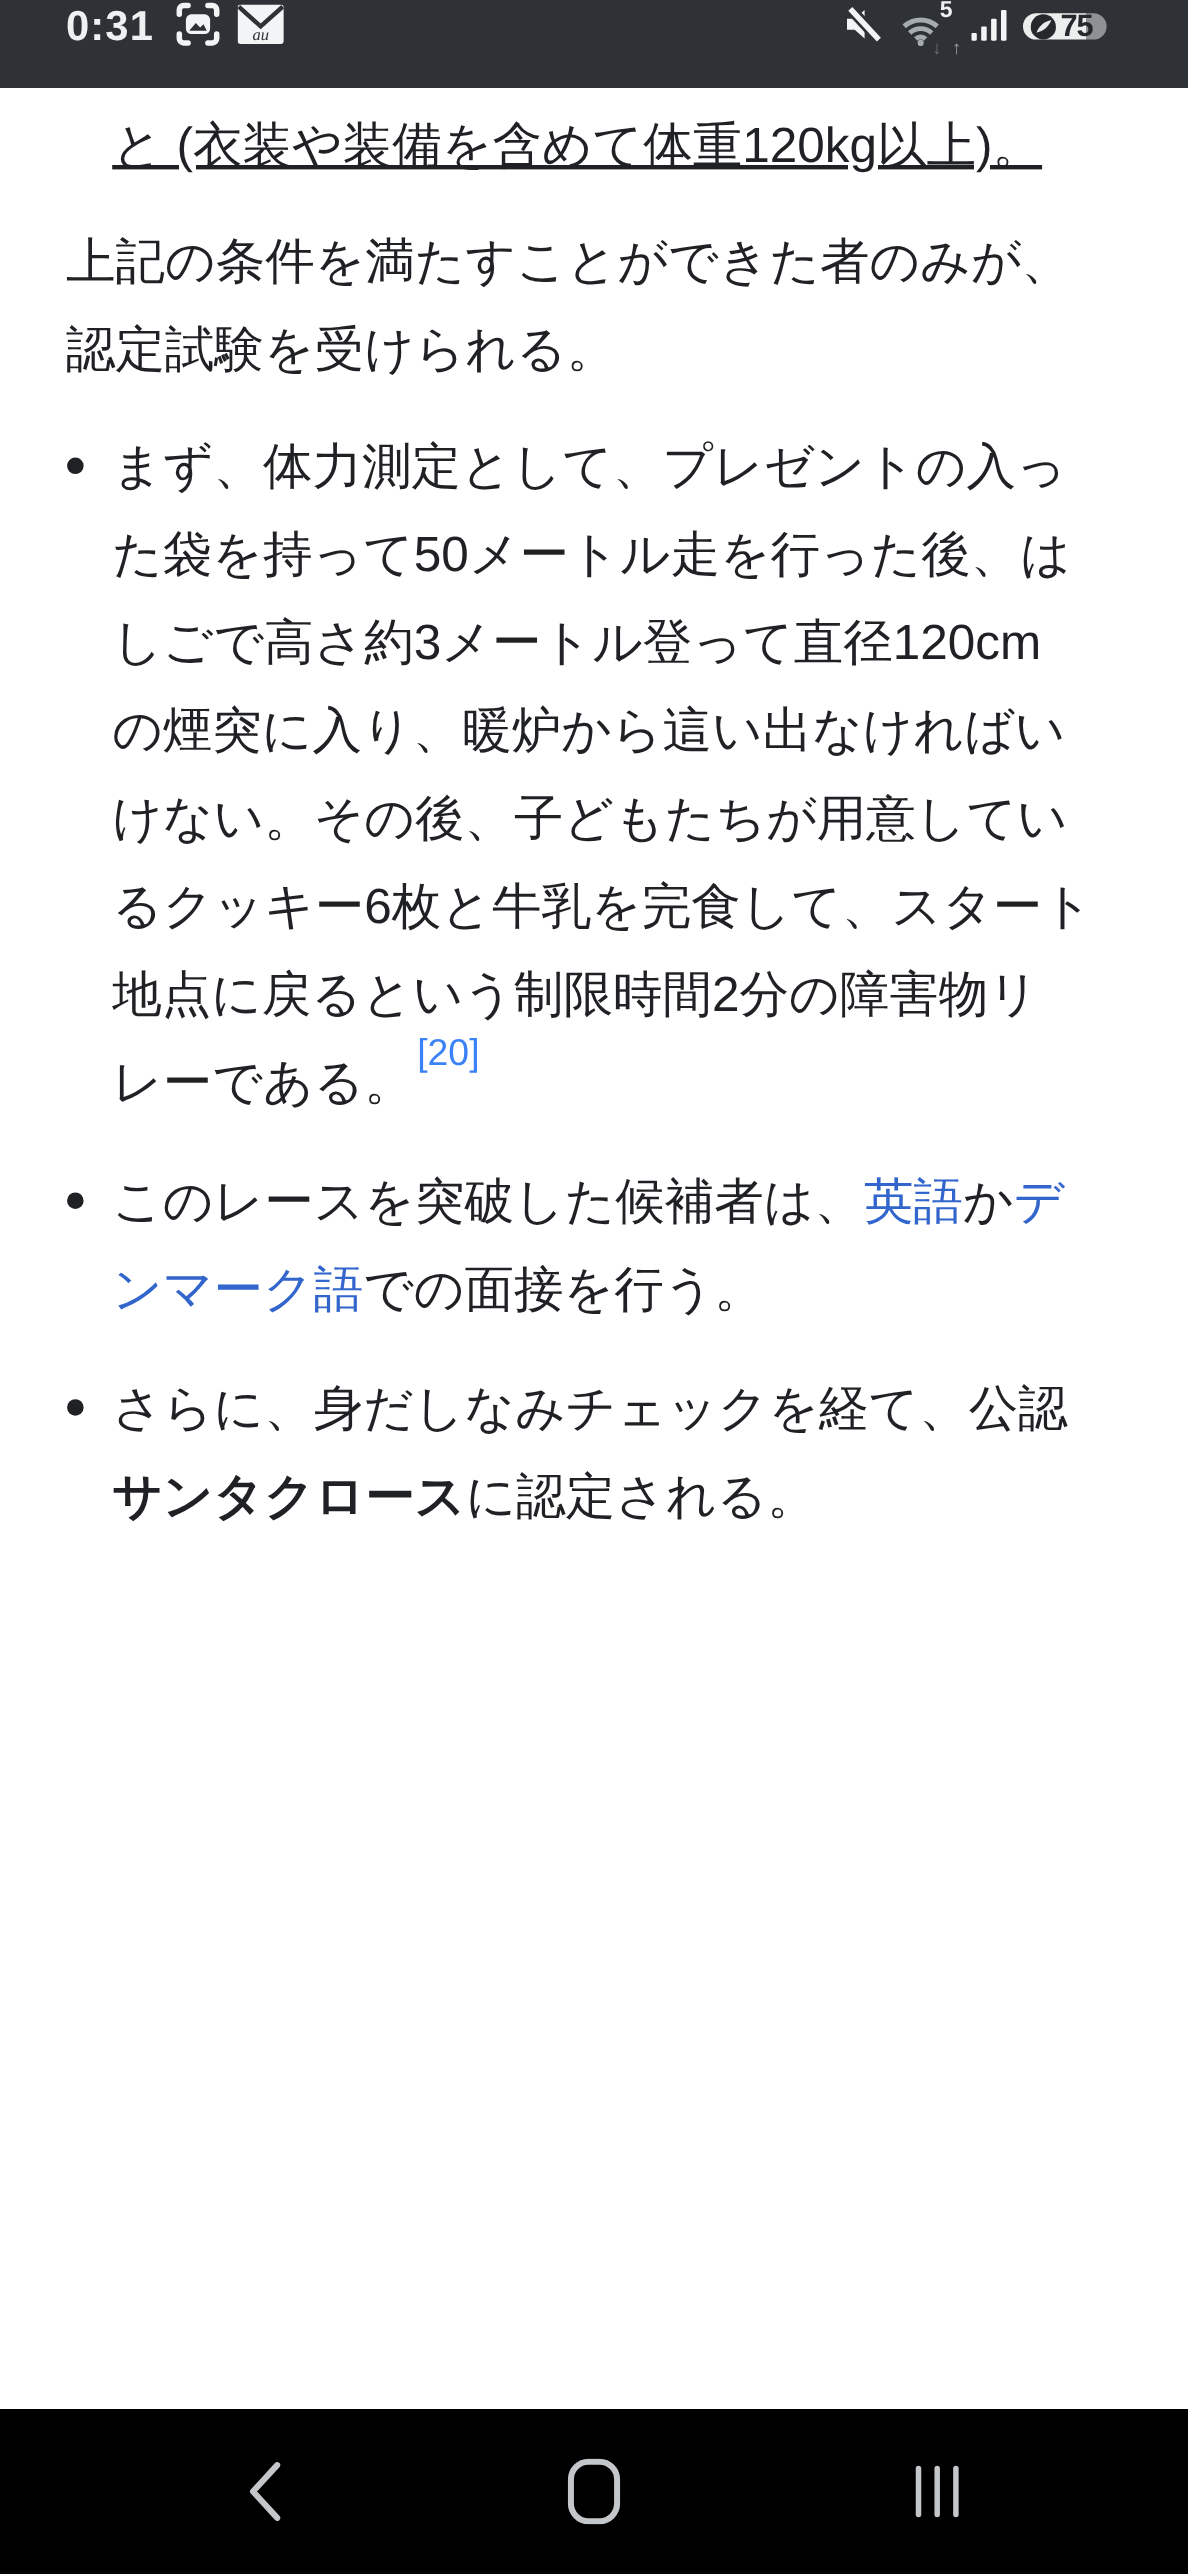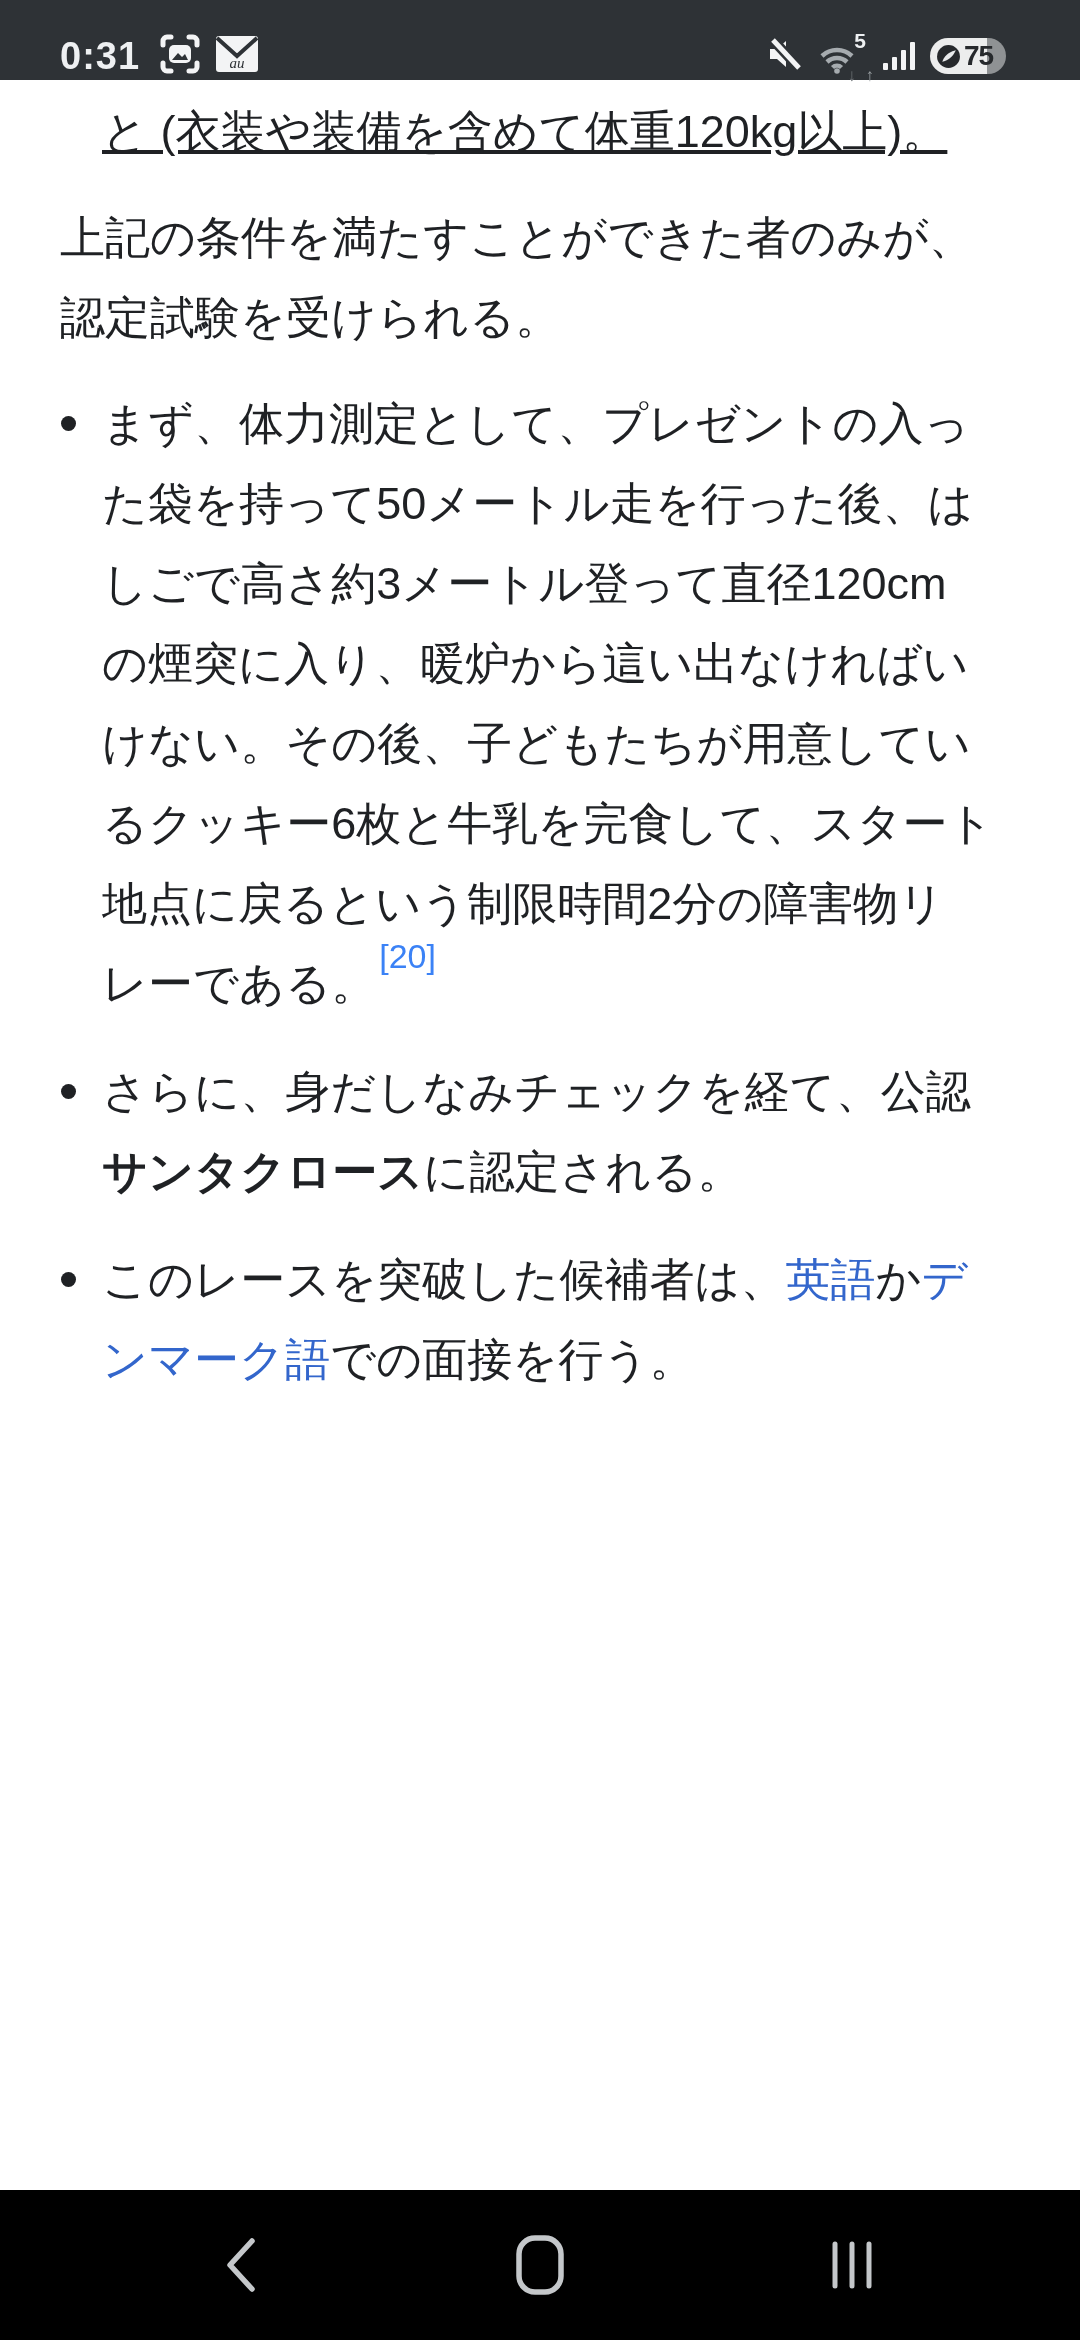--- a/index.html
+++ b/index.html
@@ -1,29 +1,29 @@
 <!DOCTYPE html>
 <html><head>
 <meta charset="utf-8">
 <style>
   html,body{margin:0;padding:0;background:#000;}
   .screen{width:1080px;height:2340px;display:flex;flex-direction:column;overflow:hidden;
     font-family:"Liberation Sans","DejaVu Sans",sans-serif;}
 
   
   .status-bar{height:80px;background:#2e3236;display:flex;justify-content:space-between;
-    align-items:flex-end;padding:0 74px 0 60px;box-sizing:border-box;flex:none;}
+    align-items:flex-start;padding:0 74px 0 60px;box-sizing:border-box;flex:none;}
   .sb-left,.sb-right{display:flex;align-items:center;gap:14px;}
   .sb-time{color:#eef0f2;font-size:38px;font-weight:600;letter-spacing:1px;margin-right:4px;}
   .wifi-wrap{position:relative;width:50px;height:48px;}
   .wifi-wrap svg{position:absolute;left:0;bottom:6px;}
   .wifi-num{position:absolute;top:-3px;right:3px;font-size:21px;font-weight:600;color:#eef0f2;}
   .arr-dn{position:absolute;bottom:-6px;right:13px;font-size:17px;color:#6c7175;}
   .arr-up{position:absolute;bottom:-6px;right:-5px;font-size:17px;color:#9aa0a3;}
-  .battery{width:76px;height:36px;border-radius:18px;display:flex;align-items:center;
+  .battery{width:76px;height:24px;border-radius:18px;display:flex;align-items:center;
     padding-left:6px;box-sizing:border-box;
     background:linear-gradient(90deg,#eceded 0 75%,#8f9294 75% 100%);}
   .battery-num{font-size:28px;font-weight:700;color:#26292c;margin-left:3px;letter-spacing:-1px;}
 
   
   .content{flex:1;background:#ffffff;box-sizing:border-box;overflow:hidden;
     padding:12px 46px 0 60px;font-size:45px;line-height:80px;color:#1f2124;}
   .tail-line{margin:0 0 0 42px;white-space:pre-line;text-decoration:underline;}
   ul.wlist{list-style:none;margin:26px 0;padding:0 0 0 42px;}
   li.witem{position:relative;white-space:pre-line;}
@@ -122,24 +122,24 @@
 
     <ul class="wlist">
       <li class="witem"><span class="bullet"></span><span>まず、体力測定として、プレゼントの入っ
 た袋を持って50メートル走を行った後、は
 しごで高さ約3メートル登って直径120cm
 の煙突に入り、暖炉から這い出なければい
 けない。その後、子どもたちが用意してい
 るクッキー6枚と牛乳を完食して、スタート
 地点に戻るという制限時間2分の障害物リ
 レーである。</span><sup class="ref">[20]</sup></li>
+      <li class="witem"><span class="bullet"></span><span>このレースを突破した候補者は、</span><a class="wlink">英語</a><span>か</span><a class="wlink">デ
+ンマーク語</a><span>での面接を行う。</span></li>
       <li class="witem"><span class="bullet"></span><span>さらに、身だしなみチェックを経て、公認
 </span><span class="boldtxt">サンタクロース</span><span>に認定される。</span></li>
-      <li class="witem"><span class="bullet"></span><span>このレースを突破した候補者は、</span><a class="wlink">英語</a><span>か</span><a class="wlink">デ
-ンマーク語</a><span>での面接を行う。</span></li>
     </ul>
 
   </div>
 
   <div class="nav-bar">
     <span class="nav-btn nav-back">
       <svg width="34" height="58" viewBox="0 0 34 58">
         <polyline points="29,5 7,29 29,53" fill="none" stroke="#c4c7ca" stroke-width="5.5" stroke-linecap="round" stroke-linejoin="round"></polyline>
       </svg>
     </span>

